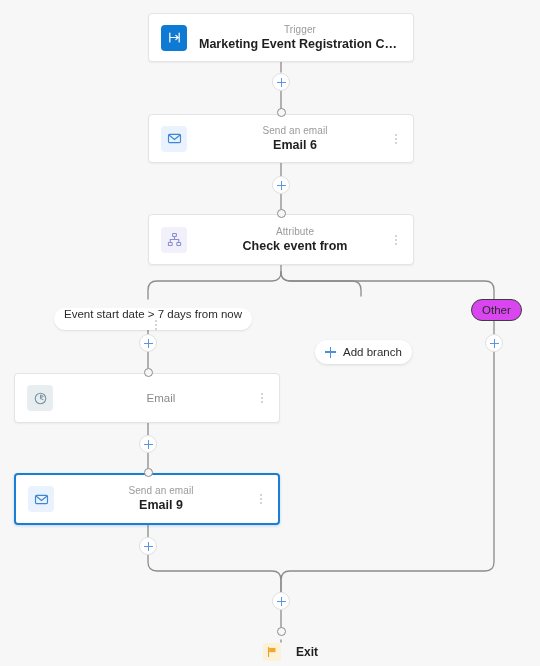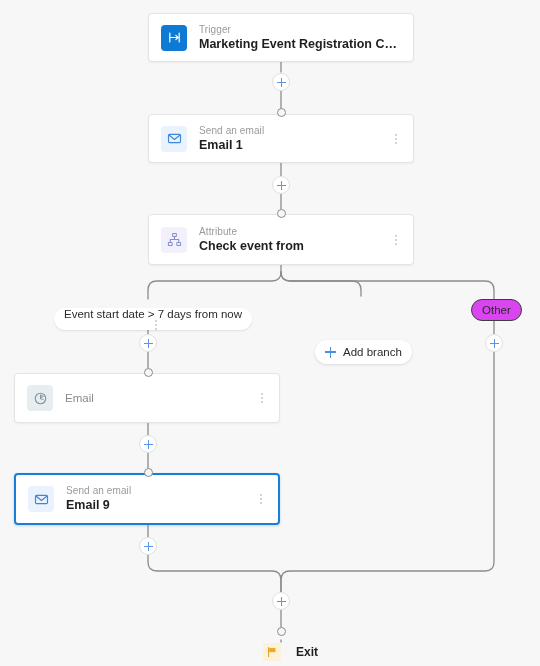--- a/index.html
+++ b/index.html
@@ -6,20 +6,21 @@
   html, body {
     width: 540px; height: 666px;
     background: #f7f7f7;
     font-family: "Liberation Sans", sans-serif;
     overflow: hidden;
   }
   #canvas {
     position: relative;
     width: 540px; height: 666px;
     background: #f7f7f7;
+    text-align: center;
   }
   #wires {
     position: absolute; left: 0; top: 0;
     width: 540px; height: 666px;
     pointer-events: none;
   }
 
   
   .node {
     position: absolute;
@@ -226,21 +227,21 @@
 
   <div class="node" style="left:148px; top:114px; width:266px; height:49px;">
     <div class="node-icon" style="background:#eaf3fd;">
       <svg width="15" height="15" viewBox="0 0 16 16">
         <rect x="1.6" y="3.6" width="12.8" height="8.8" rx="1.2" fill="none" stroke="#3e86d6" stroke-width="1.25"></rect>
         <path d="M2.4 4.6 L8 9.1 L13.6 4.6" fill="none" stroke="#3e86d6" stroke-width="1.25" stroke-linecap="round"></path>
       </svg>
     </div>
     <div class="node-text">
       <div class="node-kind">Send an email</div>
-      <div class="node-title">Email 1</div>
+      <div class="node-title">Email 6</div>
     </div>
     <div class="kebab">
       <i></i>
         <i></i>
         <i></i>
     </div>
   </div>
 
   <div class="node" style="left:148px; top:214px; width:266px; height:51px;">
     <div class="node-icon" style="background:#f1f0fb;">

